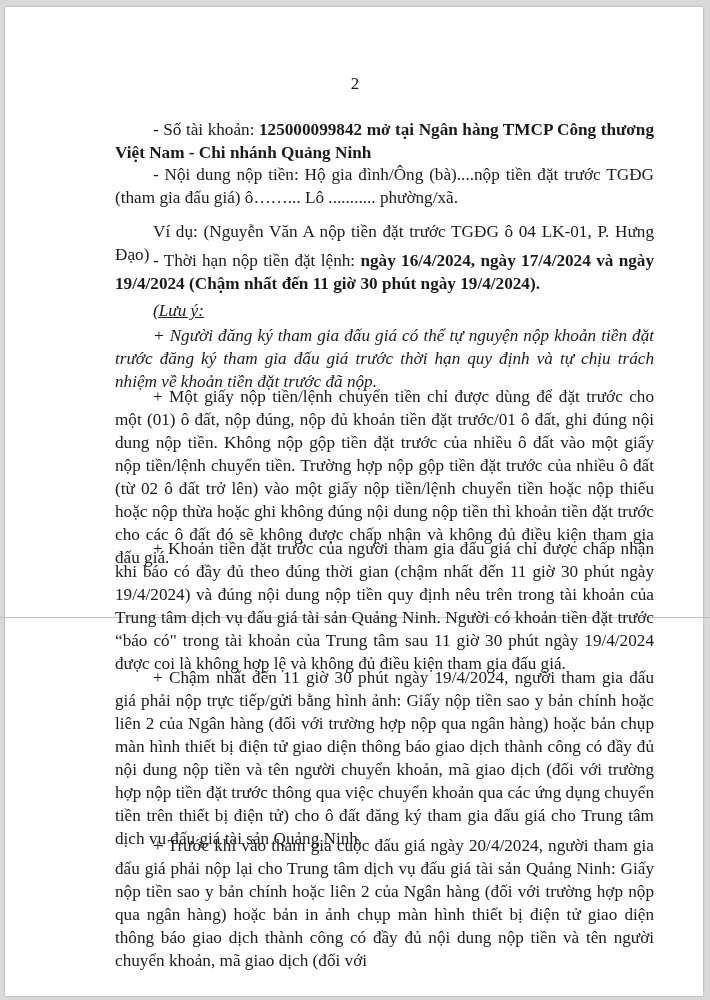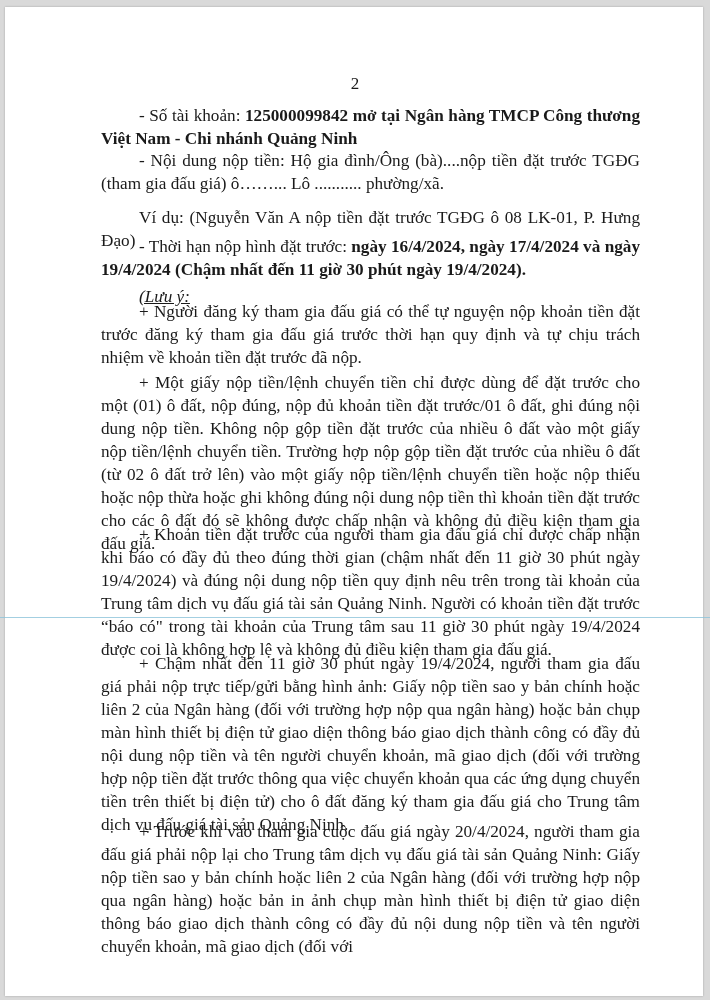--- a/index.html
+++ b/index.html
@@ -20,43 +20,43 @@
     background:#8cc3d9; opacity:0.8;
   }
   .content {
     position:absolute; left:101px; top:0; width:539px;
     font-size:17.2px; line-height:23px;
   }
   .page-num {
     position:absolute; left:0; width:710px; top:74px; text-align:center;
     font-size:17px;
   }
-  p { margin:0; text-align:justify; }
+  p { margin:14px; text-align:justify; }
   .indent { text-indent:38px; }
   b { font-weight:bold; }
   .note { font-style:italic; font-weight:normal; text-decoration:underline; }
 </style>
 </head>
 <body>
 
 <div class="sheet"></div>
 <div class="scanline"></div>
 
 <div class="page-num">2</div>
 
 <div class="content">
   <p class="indent" style="position:absolute; top:104px; width:539px;">
     <span>- Số tài khoản: </span><b>125000099842 mở tại Ngân hàng TMCP Công thương Việt Nam - Chi nhánh Quảng Ninh</b>
   </p>
   <p class="indent" style="position:absolute; top:149px; width:539px;">- Nội dung nộp tiền: Hộ gia đình/Ông (bà)....nộp tiền đặt trước TGĐG (tham gia đấu giá) ô……... Lô ........... phường/xã.</p>
-  <p class="indent" style="position:absolute; top:206px; width:539px;">Ví dụ: (Nguyễn Văn A nộp tiền đặt trước TGĐG ô 08 LK-01, P. Hưng Đạo)</p>
+  <p class="indent" style="position:absolute; top:206px; width:539px;">Ví dụ: (Nguyễn Văn A nộp tiền đặt trước TGĐG ô 04 LK-01, P. Hưng Đạo)</p>
   <p class="indent" style="position:absolute; top:235px; width:539px;">
-    <span>- Thời hạn nộp hình đặt trước: </span><b>ngày 16/4/2024, ngày 17/4/2024 và ngày 19/4/2024 (Chậm nhất đến 11 giờ 30 phút ngày 19/4/2024).</b>
+    <span>- Thời hạn nộp tiền đặt lệnh: </span><b>ngày 16/4/2024, ngày 17/4/2024 và ngày 19/4/2024 (Chậm nhất đến 11 giờ 30 phút ngày 19/4/2024).</b>
   </p>
   <p class="indent" style="position:absolute; top:285px; width:539px;">
     <span class="note">(Lưu ý:</span>
   </p>
-  <p class="indent" style="position:absolute; top:300px; width:539px;">+ Người đăng ký tham gia đấu giá có thể tự nguyện nộp khoản tiền đặt trước đăng ký tham gia đấu giá trước thời hạn quy định và tự chịu trách nhiệm về khoản tiền đặt trước đã nộp.</p>
+  <p class="indent" style="position:absolute; top:310px; width:539px;font-style:italic;">+ Người đăng ký tham gia đấu giá có thể tự nguyện nộp khoản tiền đặt trước đăng ký tham gia đấu giá trước thời hạn quy định và tự chịu trách nhiệm về khoản tiền đặt trước đã nộp.</p>
   <p class="indent" style="position:absolute; top:371px; width:539px;">+ Một giấy nộp tiền/lệnh chuyển tiền chỉ được dùng để đặt trước cho một (01) ô đất, nộp đúng, nộp đủ khoản tiền đặt trước/01 ô đất, ghi đúng nội dung nộp tiền. Không nộp gộp tiền đặt trước của nhiều ô đất vào một giấy nộp tiền/lệnh chuyển tiền. Trường hợp nộp gộp tiền đặt trước của nhiều ô đất (từ 02 ô đất trở lên) vào một giấy nộp tiền/lệnh chuyển tiền hoặc nộp thiếu hoặc nộp thừa hoặc ghi không đúng nội dung nộp tiền thì khoản tiền đặt trước cho các ô đất đó sẽ không được chấp nhận và không đủ điều kiện tham gia đấu giá.</p>
   <p class="indent" style="position:absolute; top:523px; width:539px;">+ Khoản tiền đặt trước của người tham gia đấu giá chỉ được chấp nhận khi báo có đầy đủ theo đúng thời gian (chậm nhất đến 11 giờ 30 phút ngày 19/4/2024) và đúng nội dung nộp tiền quy định nêu trên trong tài khoản của Trung tâm dịch vụ đấu giá tài sản Quảng Ninh. Người có khoản tiền đặt trước “báo có" trong tài khoản của Trung tâm sau 11 giờ 30 phút ngày 19/4/2024 được coi là không hợp lệ và không đủ điều kiện tham gia đấu giá.</p>
   <p class="indent" style="position:absolute; top:652px; width:539px;">+ Chậm nhất đến 11 giờ 30 phút ngày 19/4/2024, người tham gia đấu giá phải nộp trực tiếp/gửi bằng hình ảnh: Giấy nộp tiền sao y bản chính hoặc liên 2 của Ngân hàng (đối với trường hợp nộp qua ngân hàng) hoặc bản chụp màn hình thiết bị điện tử giao diện thông báo giao dịch thành công có đầy đủ nội dung nộp tiền và tên người chuyển khoản, mã giao dịch (đối với trường hợp nộp tiền đặt trước thông qua việc chuyển khoản qua các ứng dụng chuyển tiền trên thiết bị điện tử) cho ô đất đăng ký tham gia đấu giá cho Trung tâm dịch vụ đấu giá tài sản Quảng Ninh.</p>
   <p class="indent" style="position:absolute; top:820px; width:539px;">+ Trước khi vào tham gia cuộc đấu giá ngày 20/4/2024, người tham gia đấu giá phải nộp lại cho Trung tâm dịch vụ đấu giá tài sản Quảng Ninh: Giấy nộp tiền sao y bản chính hoặc liên 2 của Ngân hàng (đối với trường hợp nộp qua ngân hàng) hoặc bản in ảnh chụp màn hình thiết bị điện tử giao diện thông báo giao dịch thành công có đầy đủ nội dung nộp tiền và tên người chuyển khoản, mã giao dịch (đối với</p>
 </div>
 
 </body></html>

